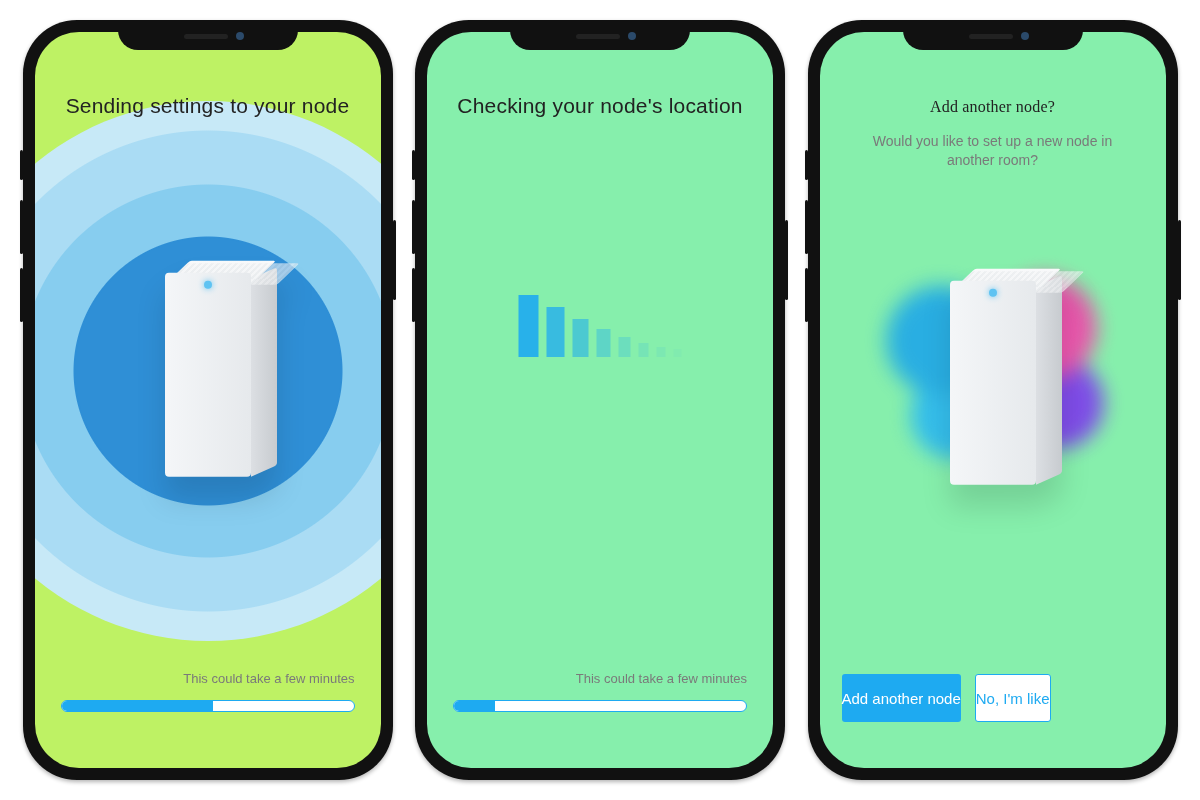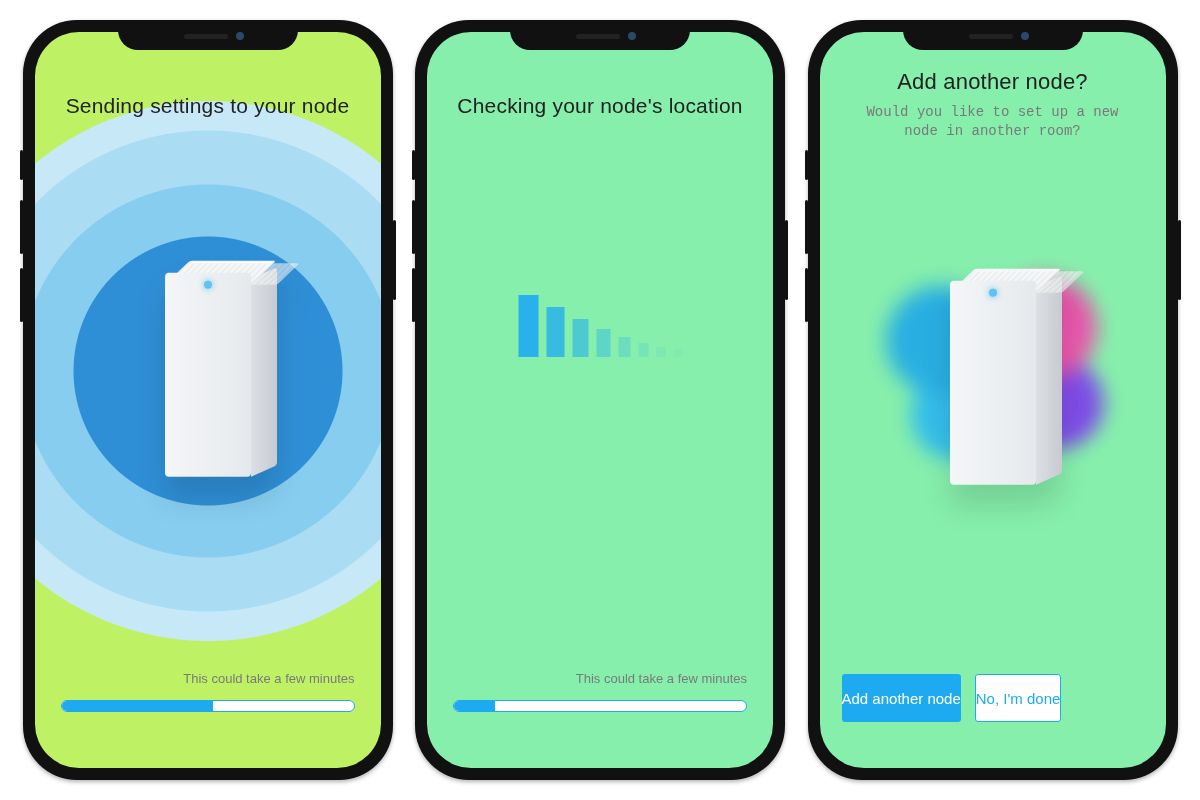--- a/index.html
+++ b/index.html
@@ -17,21 +17,21 @@
   .notch-dot{position:absolute;top:12px;left:50%;transform:translateX(28px);width:8px;height:8px;border-radius:50%;background:#2b4a6a;z-index:4;}
   .notch-spk{position:absolute;top:14px;left:50%;transform:translateX(-24px);width:44px;height:5px;border-radius:3px;background:#222;z-index:4;}
   .screen{width:100%;height:100%;background:#86efac;border-radius:44px;overflow:hidden;position:relative;display:flex;flex-direction:column;align-items:center;}
   
   .btn-l1{position:absolute;left:-3px;top:130px;width:3px;height:30px;background:#111;border-radius:2px;}
   .btn-l2{position:absolute;left:-3px;top:180px;width:3px;height:54px;background:#111;border-radius:2px;}
   .btn-l3{position:absolute;left:-3px;top:248px;width:3px;height:54px;background:#111;border-radius:2px;}
   .btn-r1{position:absolute;right:-3px;top:200px;width:3px;height:80px;background:#111;border-radius:2px;}
 
   h1.title{font-size:21px;font-weight:400;color:var(--txt);margin:62px 20px 0;text-align:center;letter-spacing:.2px;}
-  .subtitle{font-size:14px;color:var(--sub);margin:8px 30px 0;text-align:center;line-height:1.35;font-family:Liberation Mono, monospace;}
+  .subtitle{font-size:14px;color:var(--sub);margin:16px 30px 0;text-align:center;line-height:1.35;}
   .hint{font-size:13px;color:var(--sub);text-align:center;margin:0 0 14px;}
   .bottom-zone{position:absolute;bottom:56px;left:0;right:0;display:flex;flex-direction:column;align-items:flex-end;padding:0 26px;}
 
   
   .pbar{width:100%;height:12px;border:1px solid var(--accent);border-radius:7px;overflow:hidden;background:#fff;}
   .pfill{height:100%;background:var(--accent);}
 
   
   .radial{position:absolute;top:46%;left:50%;transform:translate(-50%,-50%);width:540px;height:540px;border-radius:50%;
     background:radial-gradient(circle,#ffffff 0 70px,#2f8fd6 71px 134px,#87cdef 135px 186px,#aadcf4 187px 240px,#c7e9f7 241px 300px);}
@@ -135,30 +135,30 @@
 </div>
 
 <div class="phone s3">
   <div class="btn-l1"></div>
     <div class="btn-l2"></div>
     <div class="btn-l3"></div>
     <div class="btn-r1"></div>
   <span class="notch-dot"></span>
     <span class="notch-spk"></span>
   <div class="screen">
-    <h1 class="title" style="margin-top:37px;font-size:22px;">Add another node?</h1>
+    <h1 class="title" style="margin-top:66px;font-size:16px;font-family:Liberation Serif, serif;">Add another node?</h1>
     <div class="subtitle">Would you like to set up a new node in another room?</div>
     <div class="splash"></div>
     <div class="node-wrap" style="top:49%;">
       <div class="node">
           <div class="side"></div>
           <div class="top"></div>
           <div class="top2"></div>
           <div class="front"></div>
           <div class="led"></div>
         </div>
     </div>
     <div class="btns">
       <div class="btn primary">Add another node</div>
-      <div class="btn secondary">No, I'm done</div>
+      <div class="btn secondary">No, I'm like</div>
     </div>
   </div>
 </div>
 
 </body></html>

